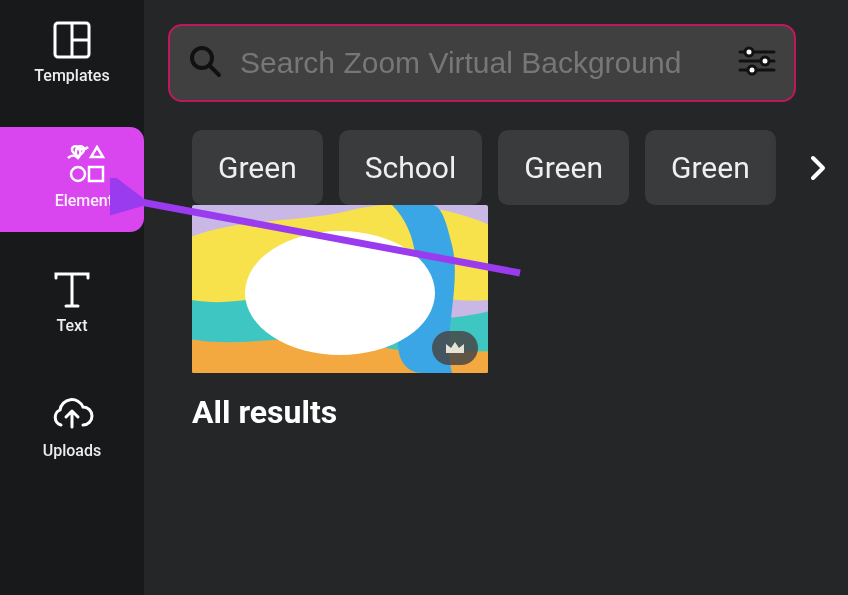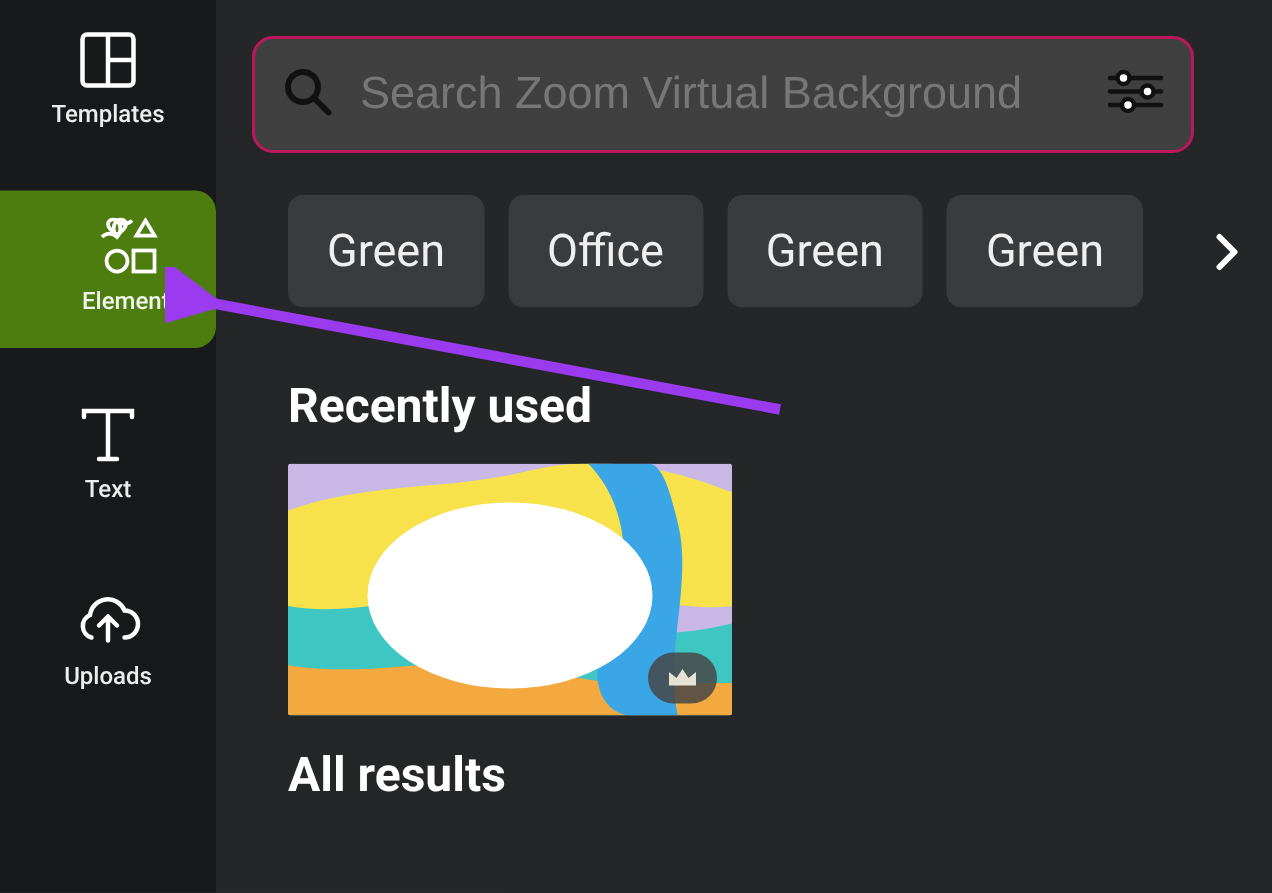--- a/index.html
+++ b/index.html
@@ -26,21 +26,21 @@
     .sidebar-item {
       width: 144px;
       display: flex;
       flex-direction: column;
       align-items: center;
       gap: 8px;
       padding: 20px 0 22px 0;
       cursor: pointer;
     }
     .sidebar-item.active {
-      background: #4d7c0f;
+      background: #d946ef;
       border-radius: 0 14px 14px 0;
       padding-left: 32px;
     }
     .sidebar-label {
       font-size: 16px;
       font-weight: 500;
       color: rgba(255,255,255,0.92);
     }
     .sidebar-item .icon { height: 36px; display:flex; align-items:center; justify-content:center; }
 
@@ -208,32 +208,31 @@
         <line x1="2" y1="24" x2="36" y2="24" stroke="#111" stroke-width="3" stroke-linecap="round"></line>
         <circle cx="11" cy="6" r="4" fill="#fff" stroke="#111" stroke-width="3"></circle>
         <circle cx="27" cy="15" r="4" fill="#fff" stroke="#111" stroke-width="3"></circle>
         <circle cx="14" cy="24" r="4" fill="#fff" stroke="#111" stroke-width="3"></circle>
       </svg>
     </span>
   </div>
 
   <div class="chips">
     <div class="chip">Green</div>
-    <div class="chip">Office</div>
+    <div class="chip">School</div>
     <div class="chip">Green</div>
     <div class="chip">Green</div>
     <div class="chips-fade"></div>
     <div class="chips-scroll-right">
       <svg width="26" height="26" viewBox="0 0 26 26">
         <path d="M8 3 L18 13 L8 23" stroke="#fff" stroke-width="4" fill="none" stroke-linecap="round" stroke-linejoin="round"></path>
       </svg>
     </div>
   </div>
 
-  <div class="section-title">Recently used</div>
 
   <div class="recent-thumb">
     <svg width="296" height="168" viewBox="0 0 296 168">
       <rect width="296" height="168" fill="#c9b7e6"></rect>
       <path d="M-20 40 C 40 10 100 20 160 5 C 220 -10 280 10 320 30 L320 90 C 260 110 200 70 140 90 C 80 110 20 90 -20 110 Z" fill="#f8e24b"></path>
       <path d="M-20 90 C 40 110 80 80 140 95 C 200 110 240 125 320 100 L320 168 L-20 168 Z" fill="#3ec7c2"></path>
       <path d="M-20 130 C 50 150 110 120 180 140 C 240 155 290 140 320 150 L320 168 L-20 168 Z" fill="#f4a940"></path>
       <path d="M200 0 C 230 30 230 80 210 120 C 200 145 210 168 230 168 L260 168 C 250 130 270 80 260 40 C 255 20 250 0 240 0 Z" fill="#3aa6e6"></path>
       <ellipse cx="148" cy="88" rx="95" ry="62" fill="#ffffff"></ellipse>
     </svg>

